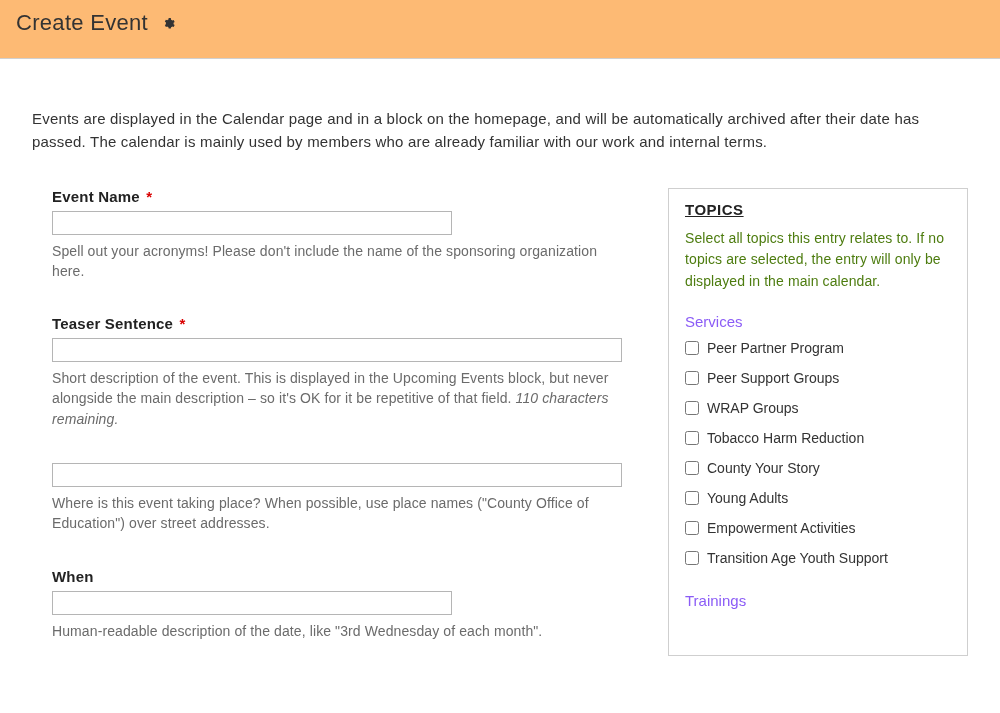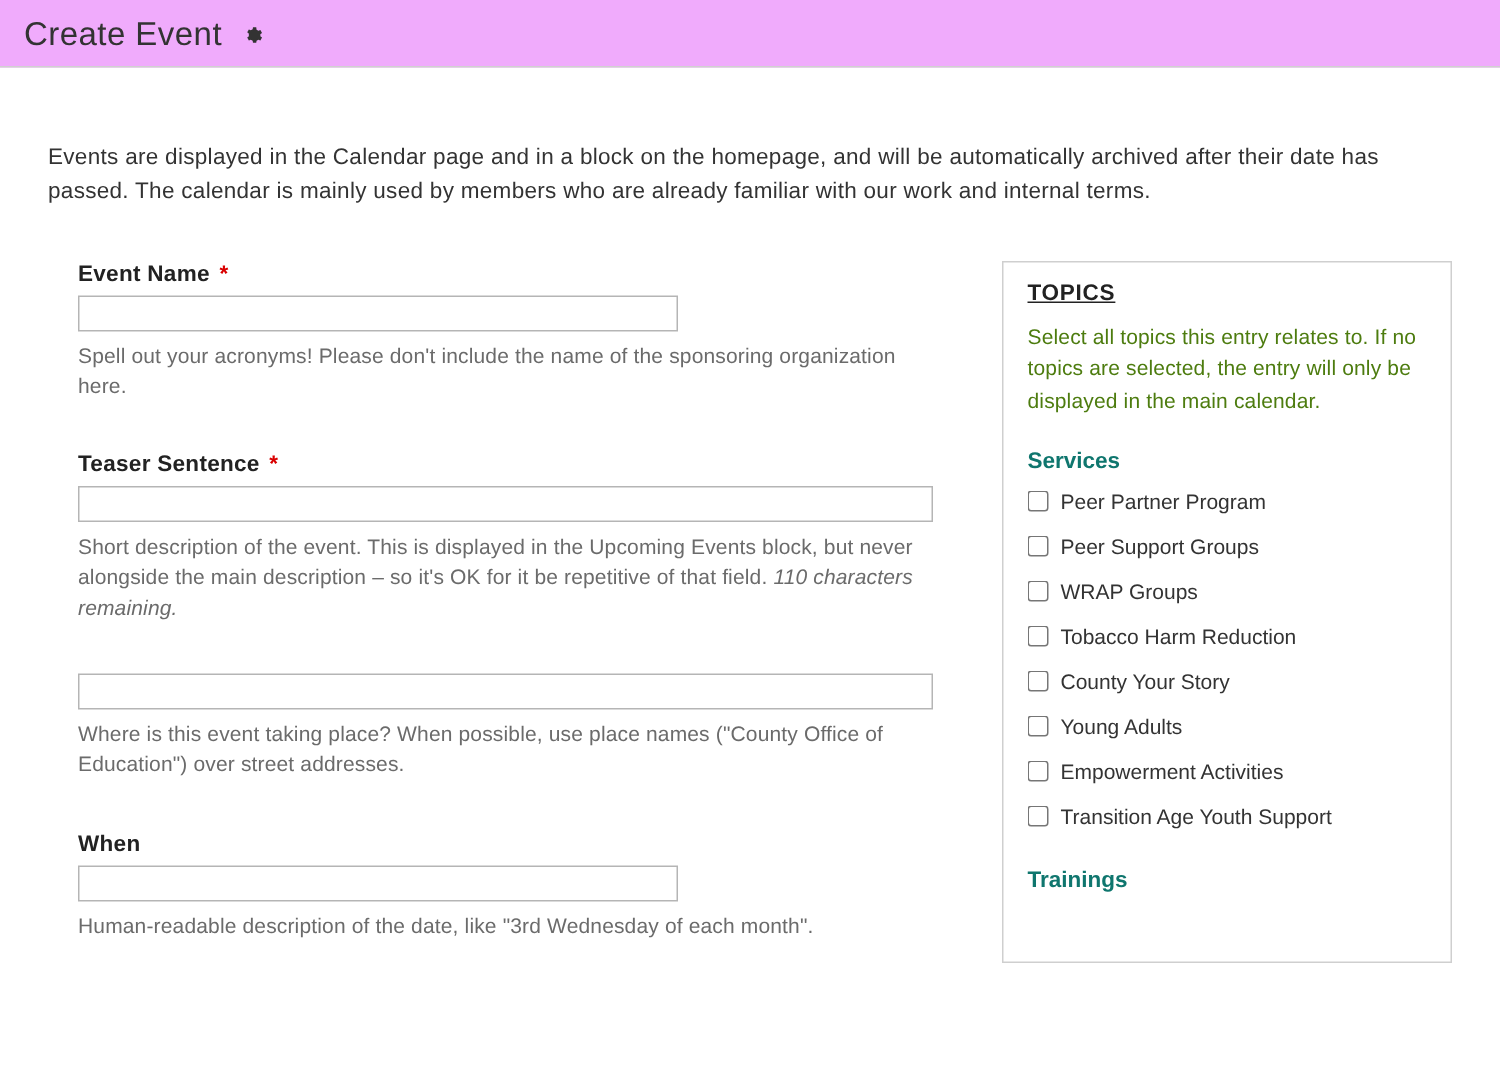--- a/index.html
+++ b/index.html
@@ -8,23 +8,23 @@
     padding: 0;
   }
   body {
     font-family: "Lucida Grande", "Lucida Sans Unicode", Verdana, sans-serif;
     font-size: 14px;
     color: #333;
     background: #fff;
     width: 1000px;
   }
   .header-bar {
-    background: #f0abfc;
+    background: #fdba74;
     border-bottom: 1px solid #d0d0d0;
-    padding: 10px 16px 8px;
+    padding: 10px 16px 22px;
     display: flex;
     align-items: center;
   }
   .header-bar h1 {
     font-size: 22px;
     font-weight: 400;
     color: #333;
     letter-spacing: 0.3px;
   }
   .header-bar .gear {
@@ -101,24 +101,24 @@
     text-decoration: underline;
   }
   .side-desc {
     font-size: 14px;
     color: #4d7c0f;
     line-height: 1.55;
     margin-bottom: 20px;
     letter-spacing: 0.1px;
   }
   .group-title {
-    font-weight: bold;
+    font-weight: normal;
     font-size: 15px;
     margin-bottom: 10px;
-    color: #0f766e;
+    color: #8b5cf6;
   }
   .check-row {
     display: flex;
     align-items: center;
     margin-bottom: 14px;
     font-size: 14px;
     color: #333;
   }
   .check-row input[type="checkbox"] {
     width: 14px;

